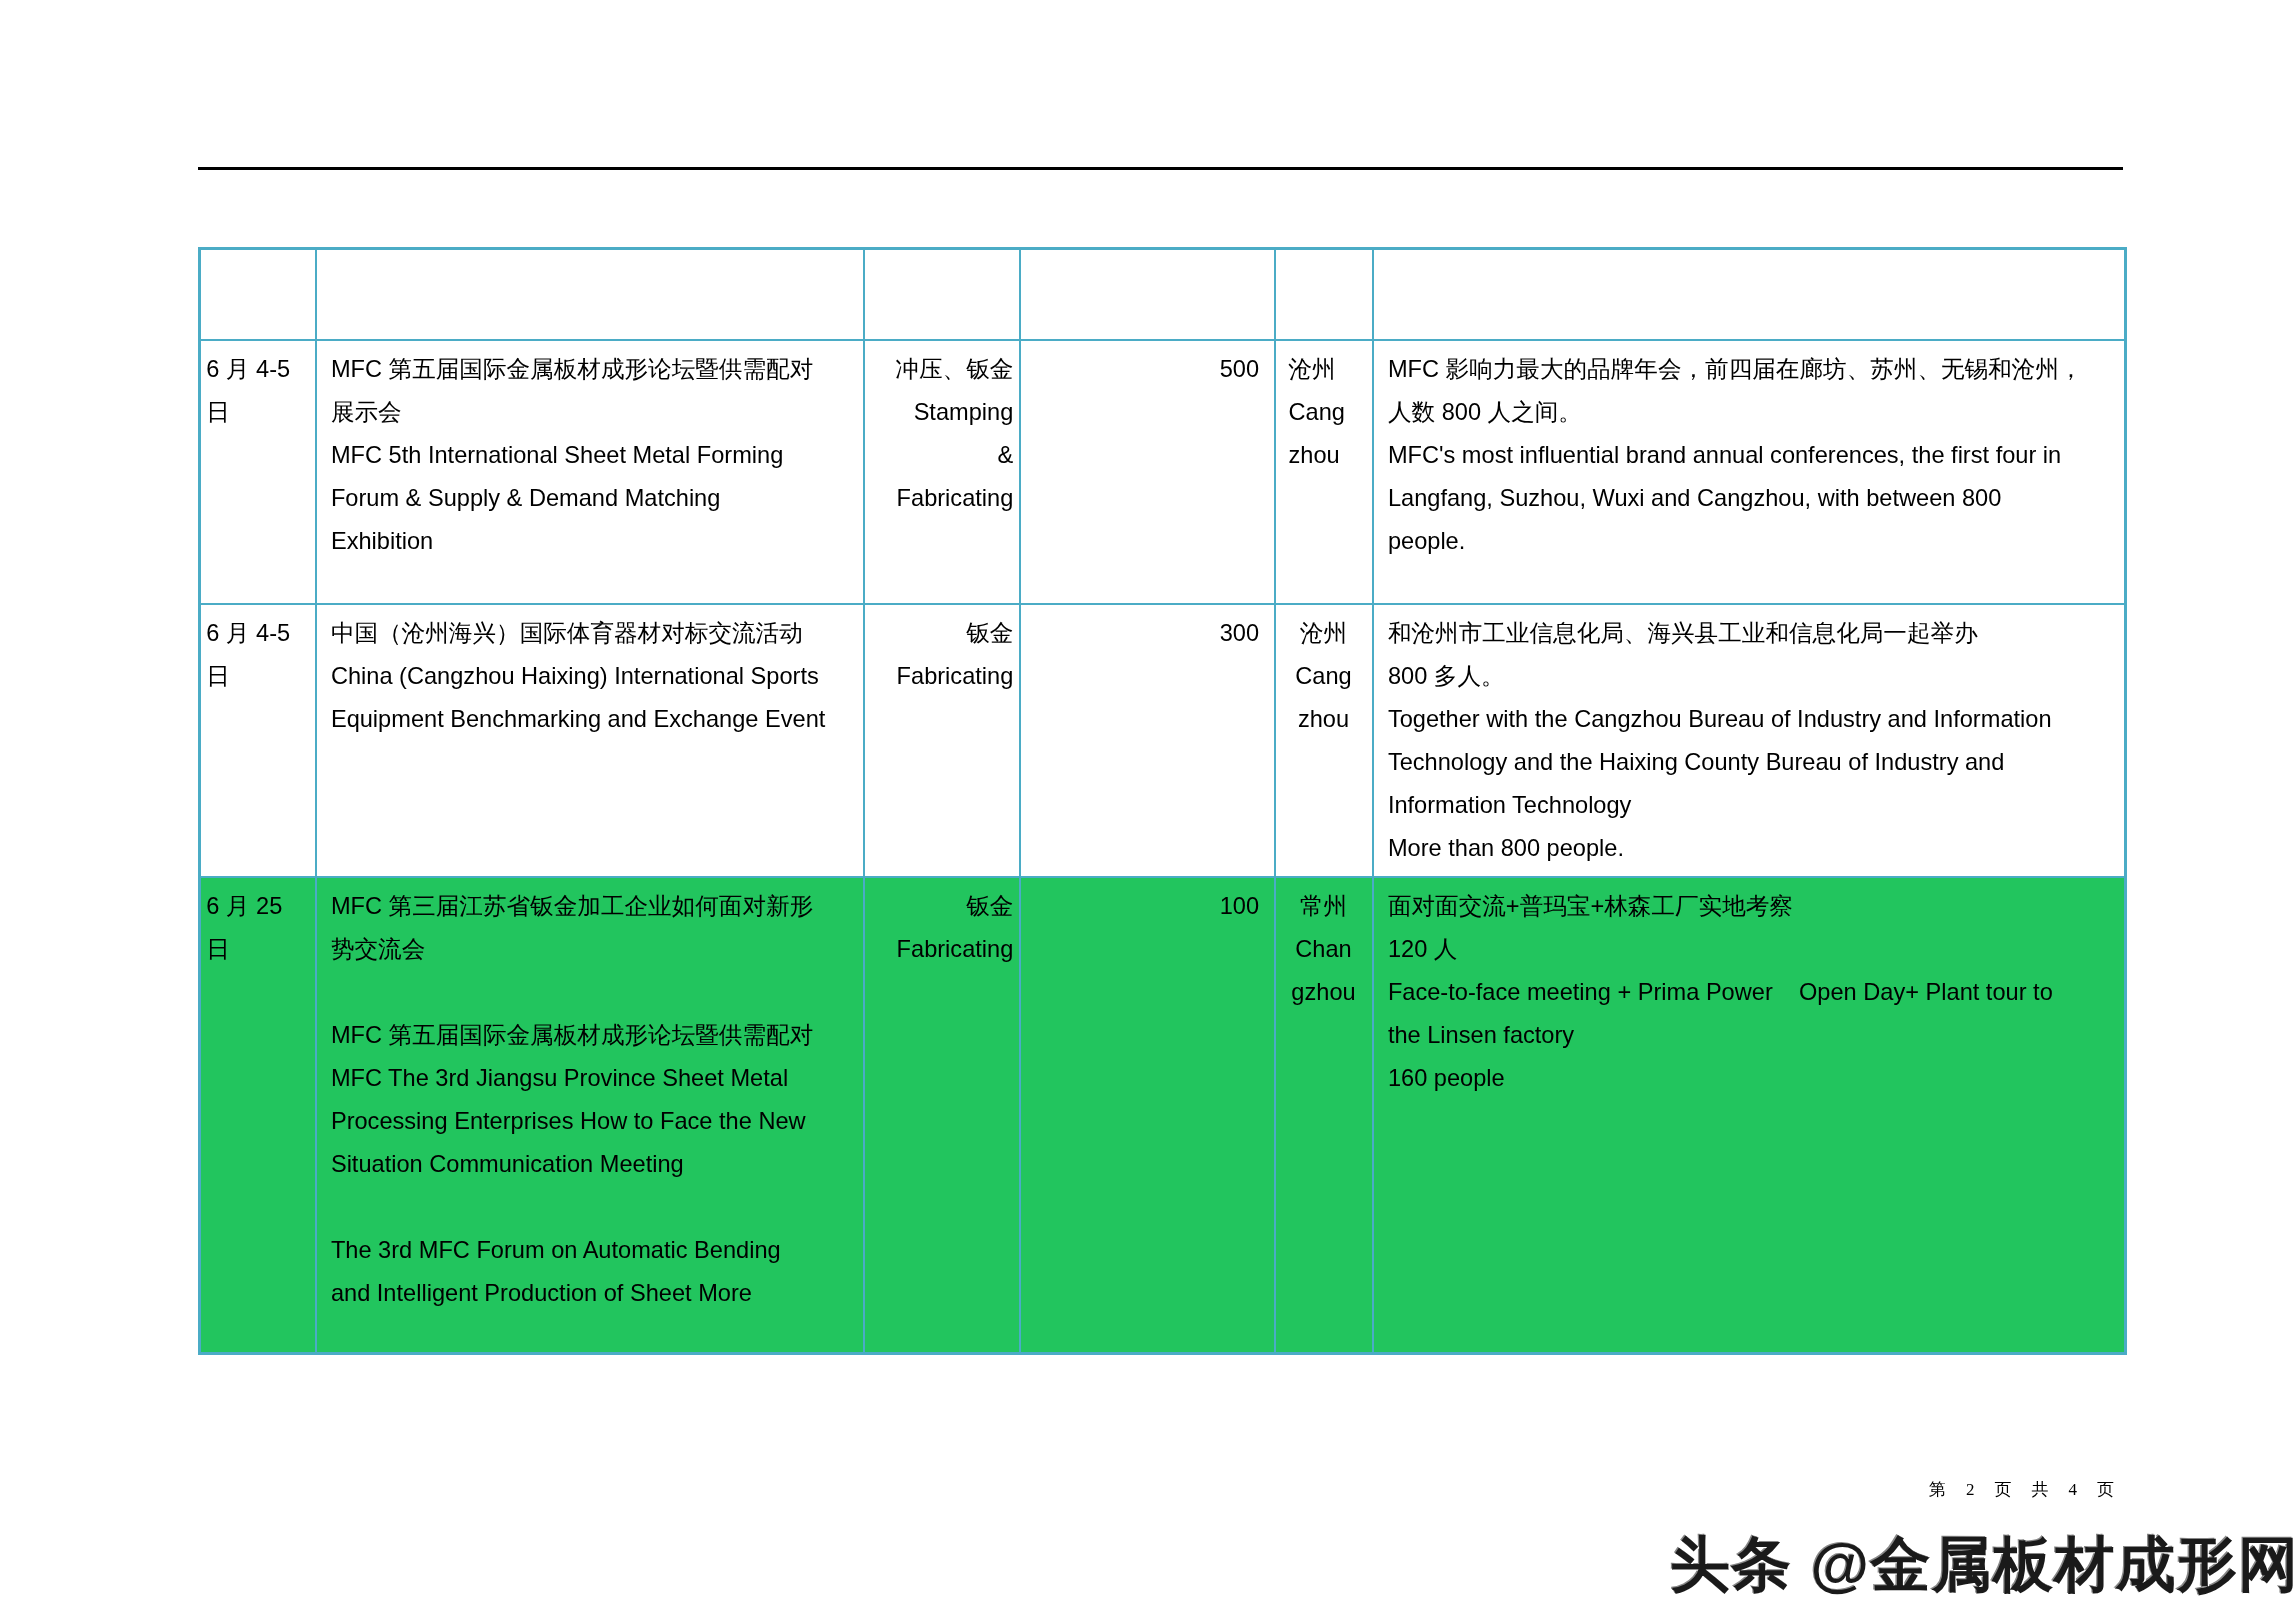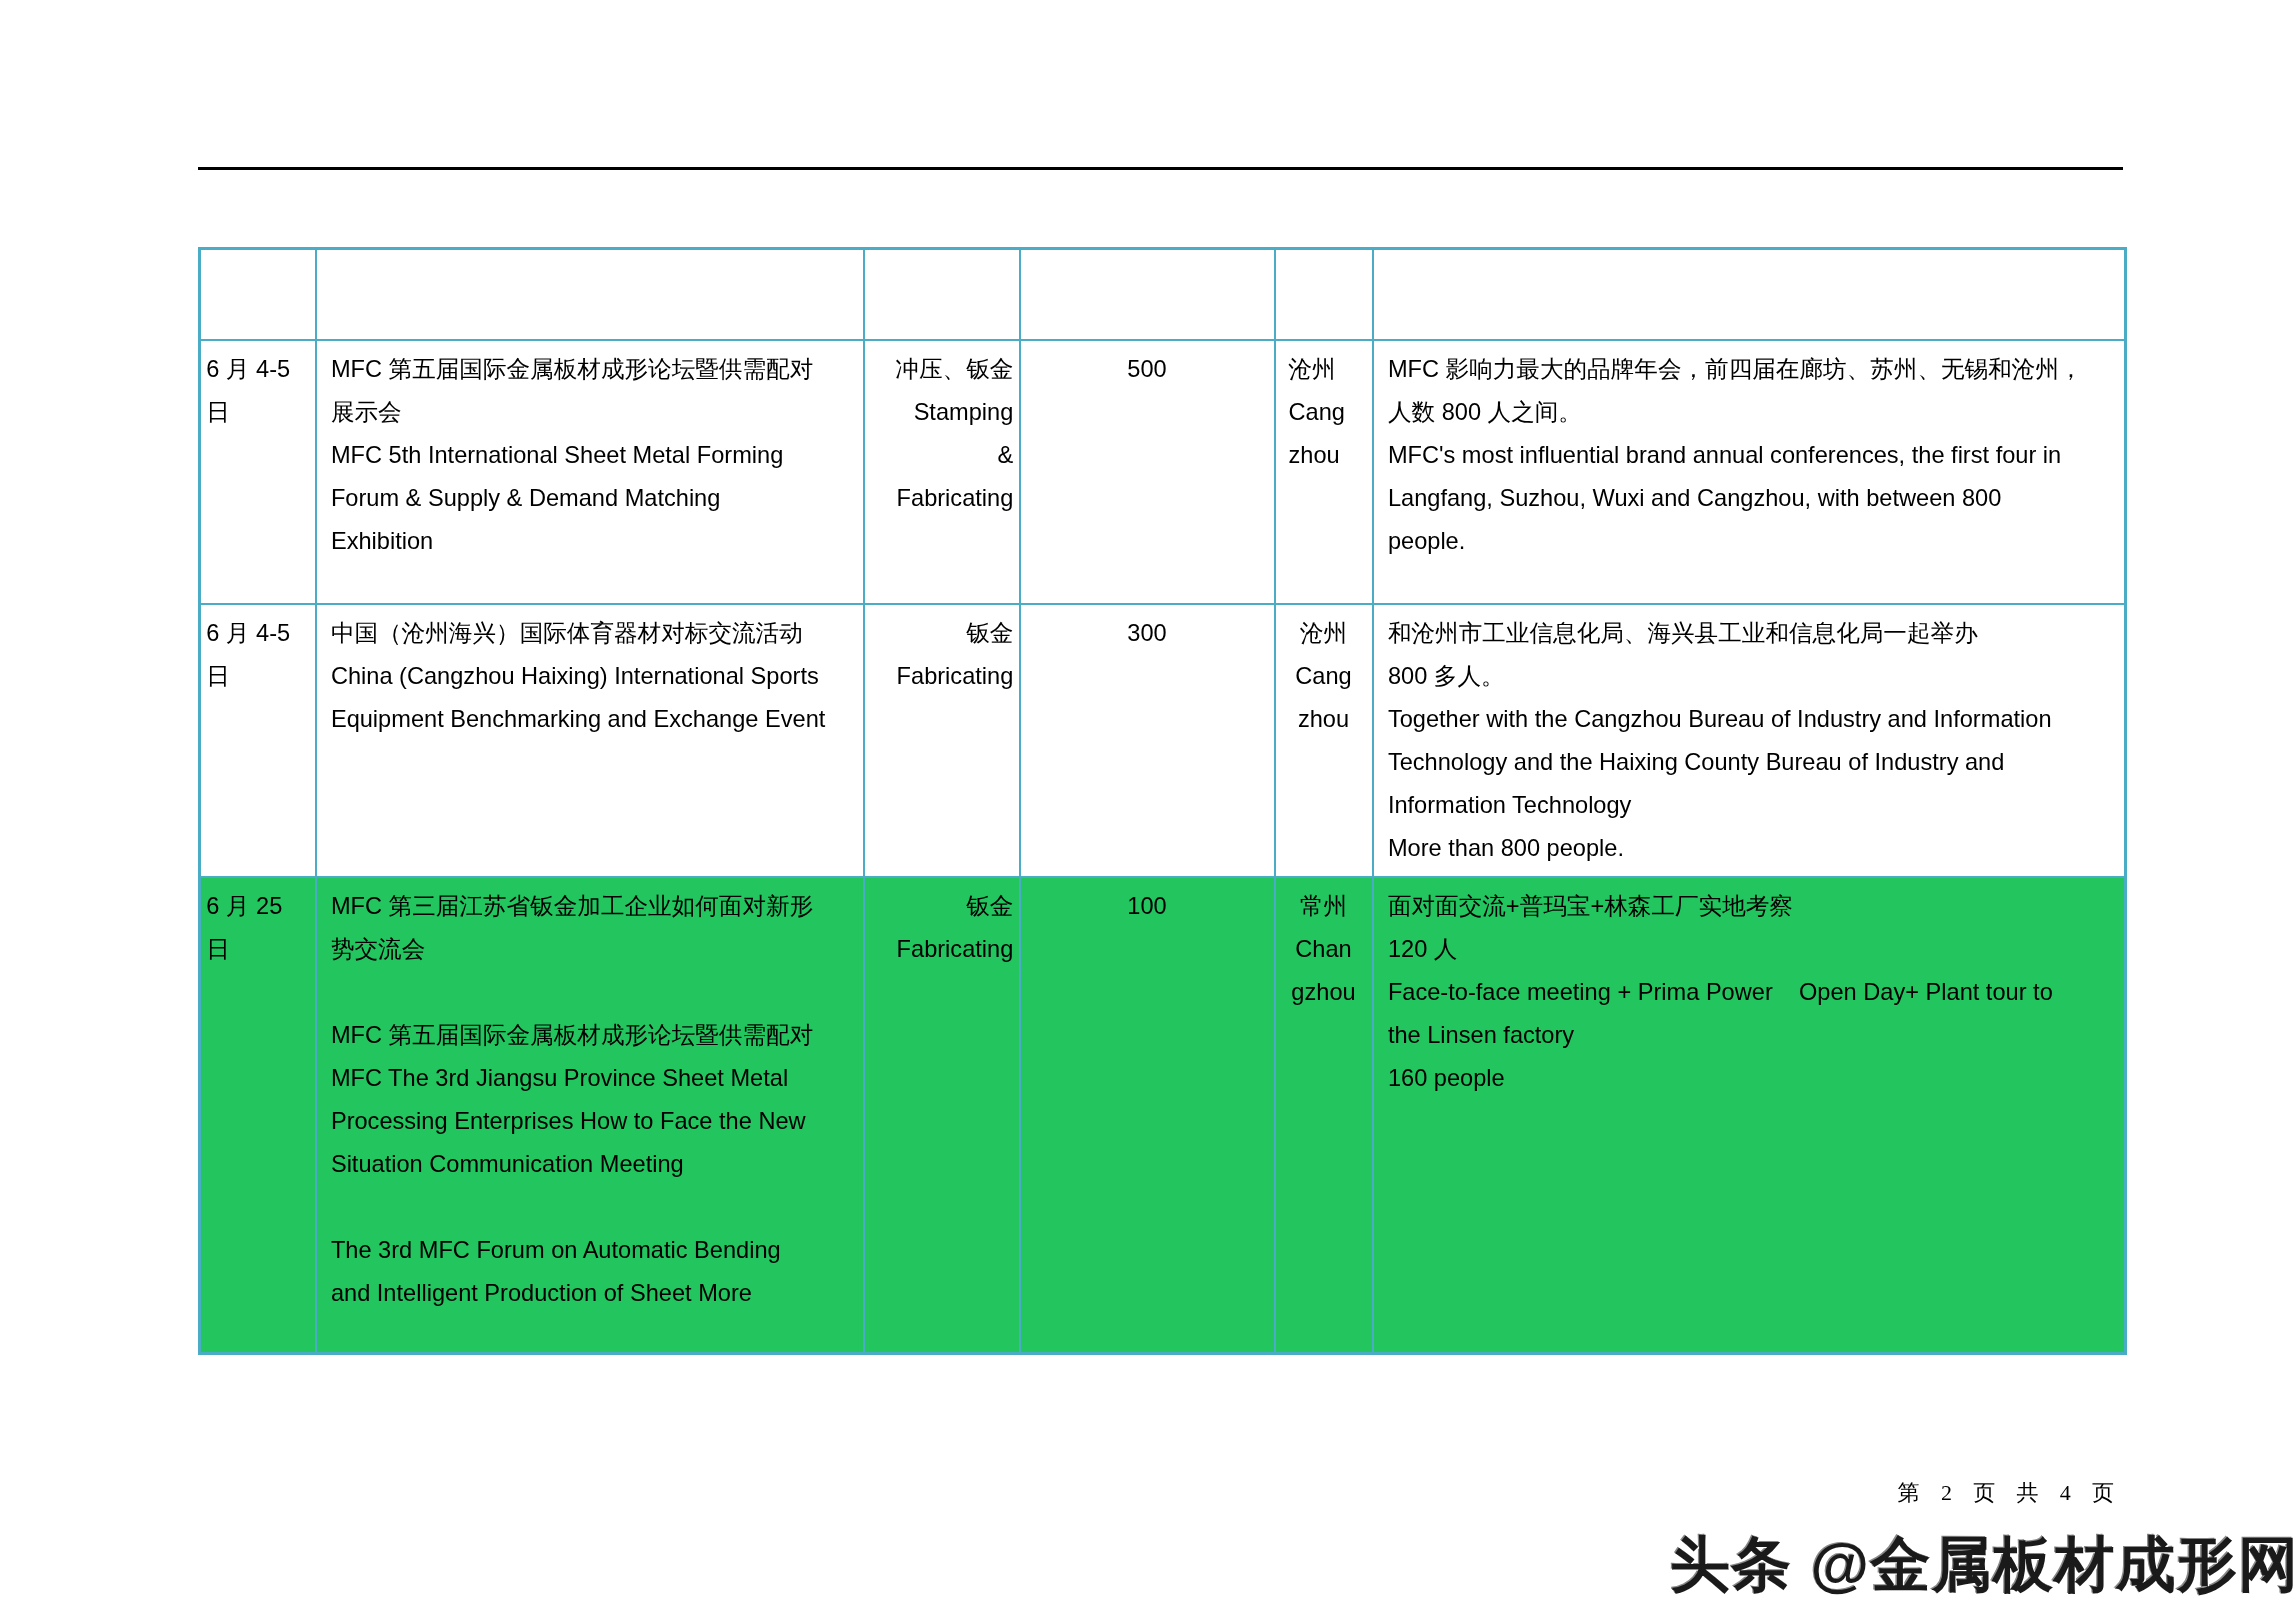--- a/index.html
+++ b/index.html
@@ -39,31 +39,31 @@
       font-size: 23.6px;
       line-height: 43px;
     }
     .schedule-table tr.header-row td { height: 76px; }
     .schedule-table tr.row-1 td { height: 249px; }
     .schedule-table tr.row-2 td { height: 247px; }
     .schedule-table tr.row-3 td { height: 461px; }
     .schedule-table tr.highlight td { background: #22c55e; }
     .c-date { padding-left: 5.2px !important; padding-right: 5.2px !important; }
     .c-cat { text-align: right; padding-left: 5.2px !important; padding-right: 5.2px !important; }
-    .c-count { text-align: center; }
+    .c-count { text-align: right; }
     .c-city { text-align: center; padding-left: 5.2px !important; padding-right: 5.2px !important; margin-left: 22px; }
     .c-city.left { text-align: left; padding-left: 13px !important; }
     .line { display: block; white-space: pre-wrap; }
     .line.blank { height: 43px; }
     .footer-page {
       position: absolute;
       right: 173px;
       top: 1478px;
       font-family: "Liberation Serif", "DejaVu Serif", serif;
-      font-size: 22px;
+      font-size: 17px;
       letter-spacing: 7.9px;
       color: #000000;
     }
     .watermark {
       position: absolute;
       left: 1670px;
       top: 1525px;
       font-size: 60px;
       font-weight: bold;
       color: #1a1a1a;

